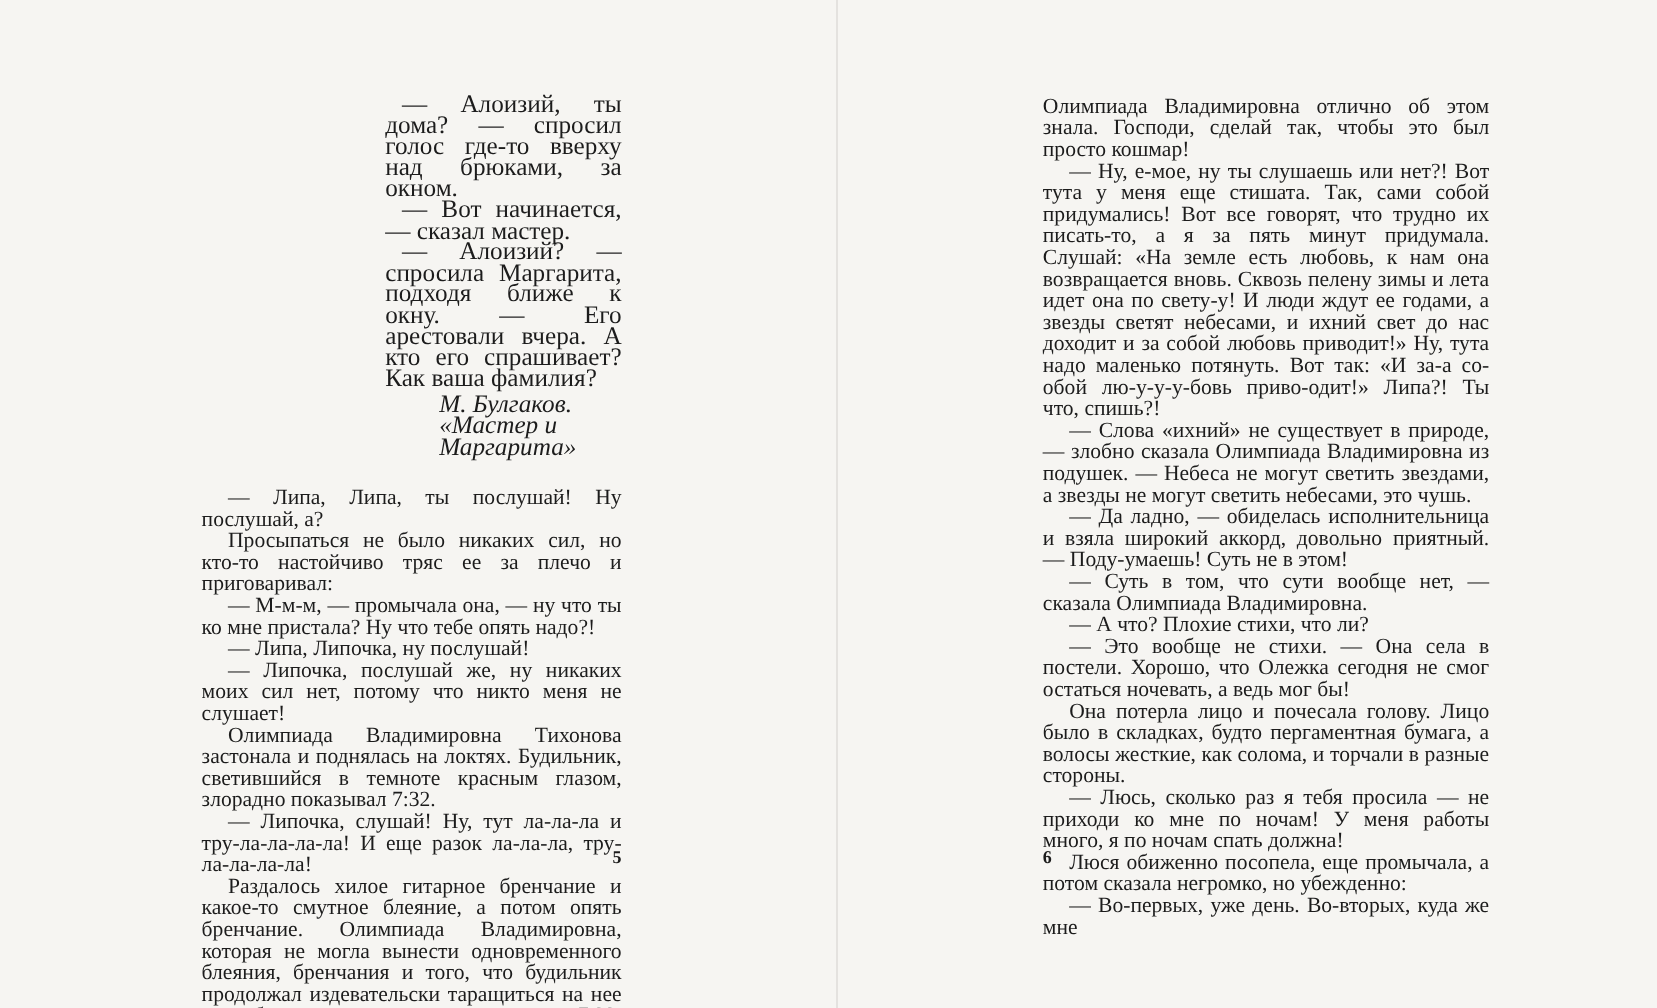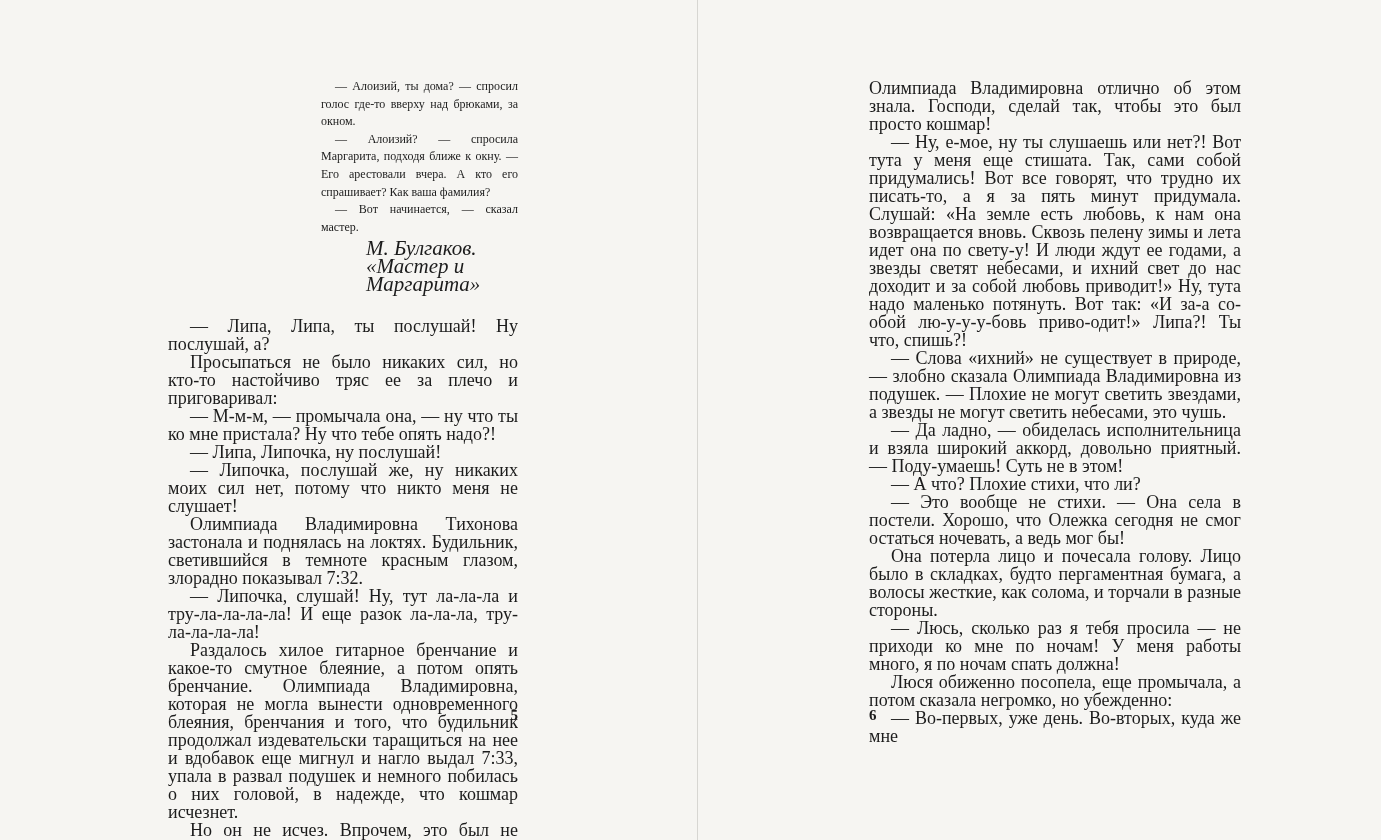--- a/index.html
+++ b/index.html
@@ -18,21 +18,21 @@
   .page { position: absolute; top: 0; height: 840px; }
   .page.left  { left: 0;   width: 697px; }
   .page.right { left: 698px; width: 683px; }
 
   .text-col { position: absolute; }
   .left-col  { left: 168px; top: 78px; width: 350px; }
   .right-col { left: 171px; top: 79px; width: 372px; }
 
   .ep-wrap { width: 197px; margin-left: auto; }
   .ep-paras p {
-    font-size: 12px;
+    font-size: 21px;
     line-height: 17.6px;
     text-align: justify;
     text-indent: 14px;
     hyphens: auto;
     font-family: Liberation Serif, serif;
   }
   .attribution {
     margin-top: 4px;
     margin-left: 45px;
     font-style: italic;
@@ -67,22 +67,22 @@
 </head>
 <body>
 
 <div class="spread">
 
   <div class="page left">
     <div class="text-col left-col">
       <div class="ep-wrap">
         <div class="ep-paras">
             <p>— Алоизий, ты дома? — спросил голос где-то вверху над брюками, за окном.</p>
+            <p>— Вот начинается, — сказал мастер.</p>
             <p>— Алоизий? — спросила Маргарита, подходя ближе к окну. — Его арестовали вчера. А кто его спрашивает? Как ваша фамилия?</p>
-            <p>— Вот начинается, — сказал мастер.</p>
           </div>
         <div class="attribution">
             <p>М. Булгаков.</p>
             <p>«Мастер и Маргарита»</p>
           </div>
       </div>
       <div class="body-text left-body">
           <p>— Липа, Липа, ты послушай! Ну послушай, а?</p>
           <p>Просыпаться не было никаких сил, но кто-то настойчиво тряс ее за плечо и приговаривал:</p>
           <p>— М-м-м, — промычала она, — ну что ты ко мне пристала? Ну что тебе опять надо?!</p>
@@ -97,22 +97,23 @@
     <div class="page-number pn-left-page">5</div>
   </div>
 
   <div class="spine"></div>
 
   <div class="page right">
     <div class="text-col right-col">
       <div class="body-text">
           <p class="no-indent">Олимпиада Владимировна отлично об этом знала. Господи, сделай так, чтобы это был просто кошмар!</p>
           <p>— Ну, е-мое, ну ты слушаешь или нет?! Вот тута у меня еще стишата. Так, сами собой придумались! Вот все говорят, что трудно их писать-то, а я за пять минут придумала. Слушай: «На земле есть любовь, к нам она возвращается вновь. Сквозь пелену зимы и лета идет она по свету-у! И люди ждут ее годами, а звезды светят небесами, и ихний свет до нас доходит и за собой любовь приводит!» Ну, тута надо маленько потянуть. Вот так: «И за-а со-обой лю-у-у-у-бовь приво-одит!» Липа?! Ты что, спишь?!</p>
-          <p>— Слова «ихний» не существует в природе, — злобно сказала Олимпиада Владимировна из подушек. — Плохие не могут светить звездами, а звезды не могут светить небесами, это чушь.</p>
+          <p>— Слова «ихний» не существует в природе, — злобно сказала Олимпиада Владимировна из подушек. — Небеса не могут светить звездами, а звезды не могут светить небесами, это чушь.</p>
           <p>— Да ладно, — обиделась исполнительница и взяла широкий аккорд, довольно приятный. — Поду-умаешь! Суть не в этом!</p>
+          <p>— Суть в том, что сути вообще нет, — сказала Олимпиада Владимировна.</p>
           <p>— А что? Плохие стихи, что ли?</p>
           <p>— Это вообще не стихи. — Она села в постели. Хорошо, что Олежка сегодня не смог остаться ночевать, а ведь мог бы!</p>
           <p>Она потерла лицо и почесала голову. Лицо было в складках, будто пергаментная бумага, а волосы жесткие, как солома, и торчали в разные стороны.</p>
           <p>— Люсь, сколько раз я тебя просила — не приходи ко мне по ночам! У меня работы много, я по ночам спать должна!</p>
           <p>Люся обиженно посопела, еще промычала, а потом сказала негромко, но убежденно:</p>
           <p>— Во-первых, уже день. Во-вторых, куда же мне</p>
         </div>
     </div>
     <div class="page-number pn-right-page">6</div>
   </div>

